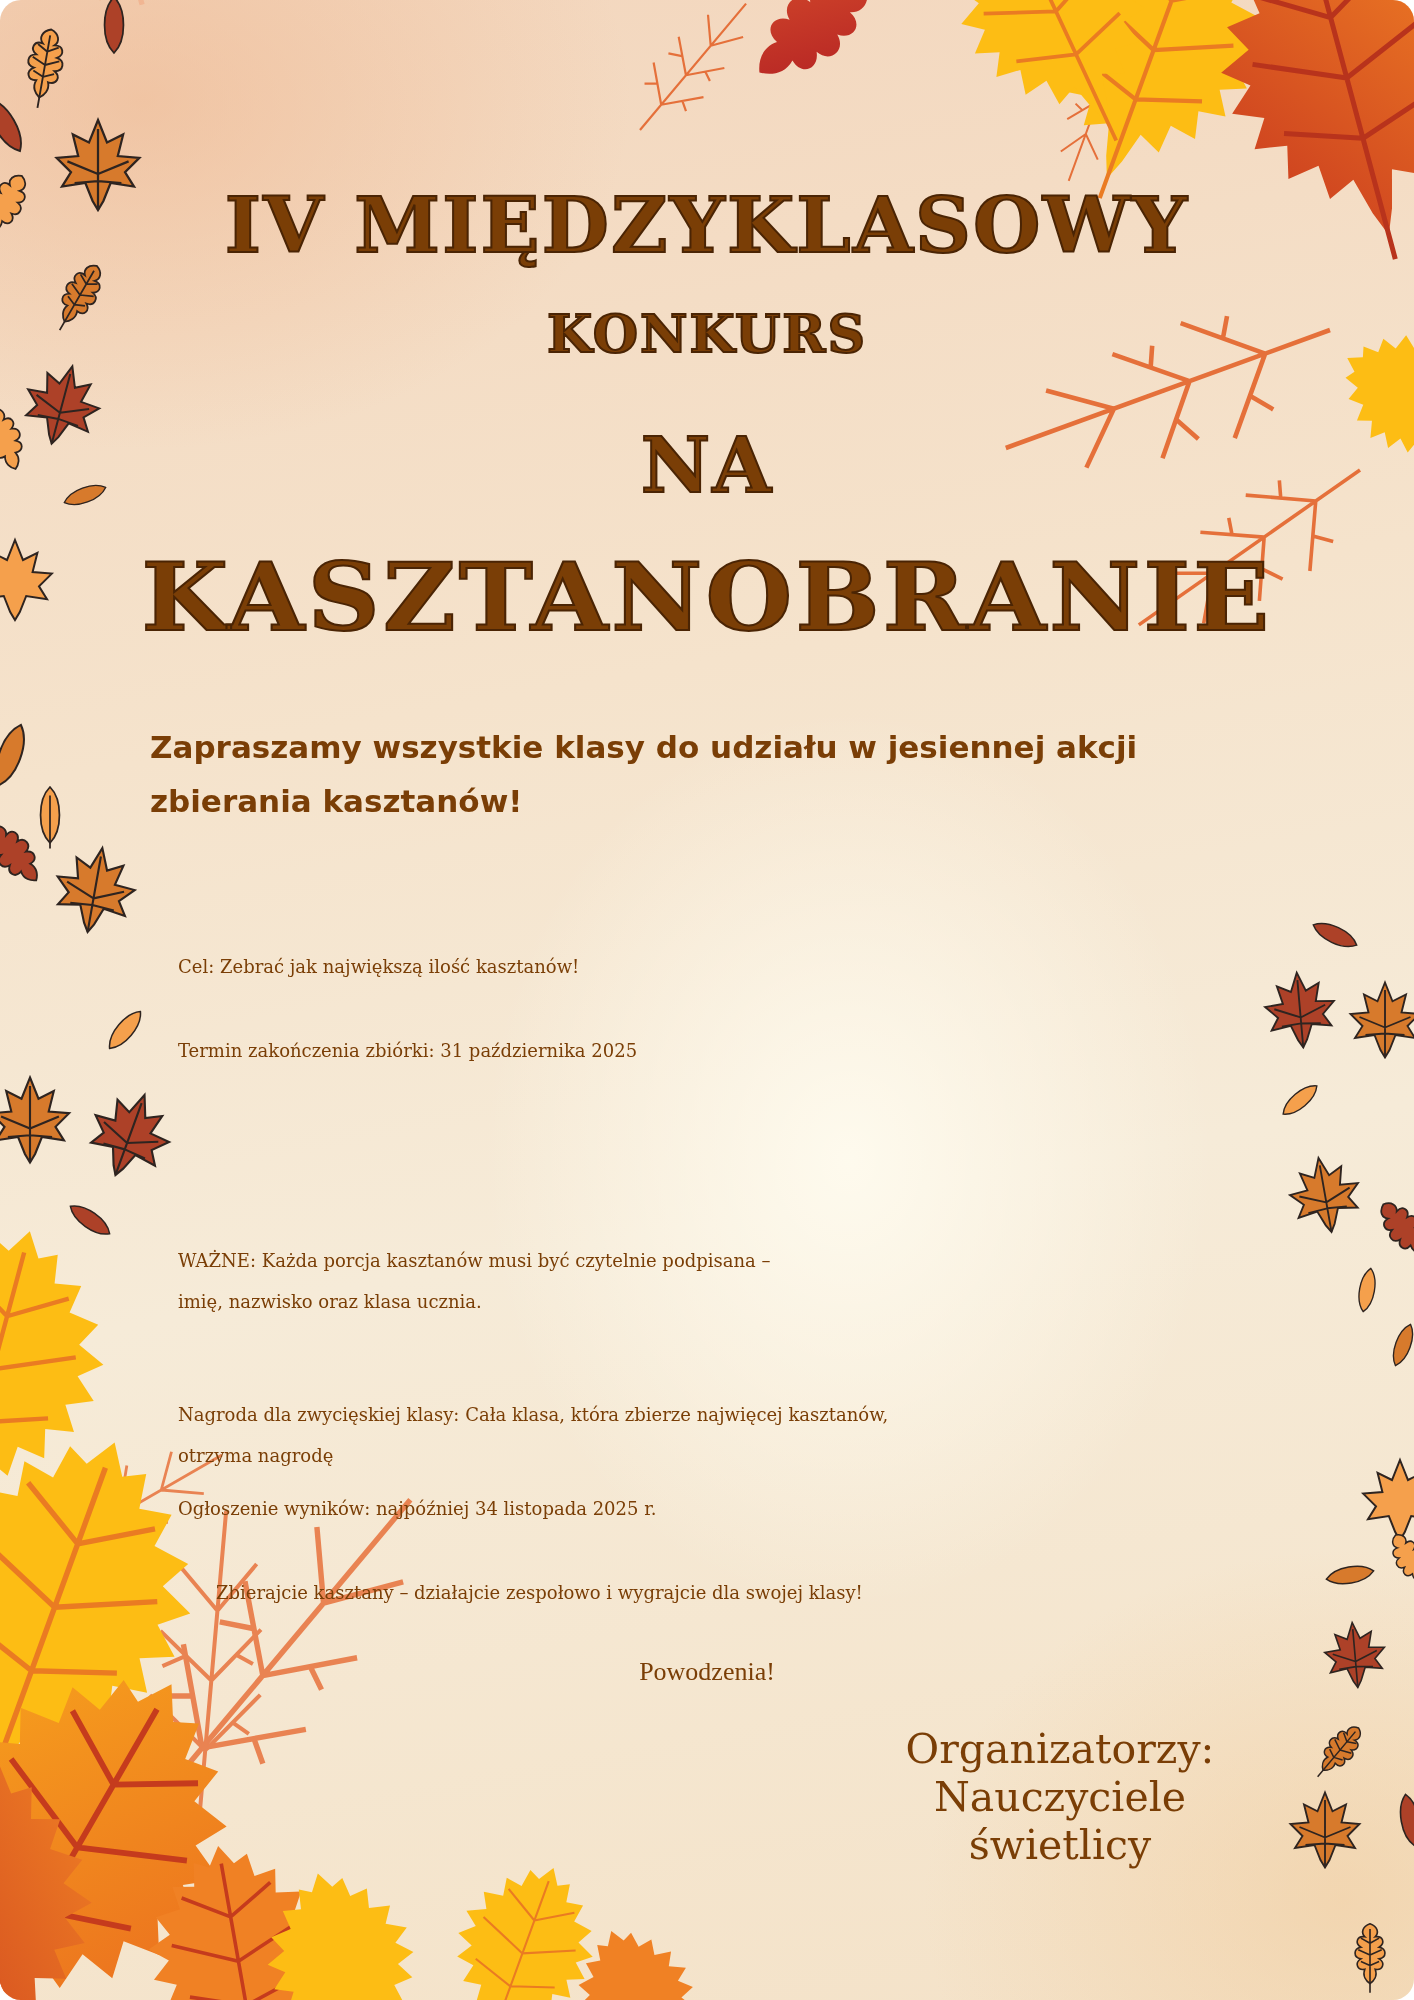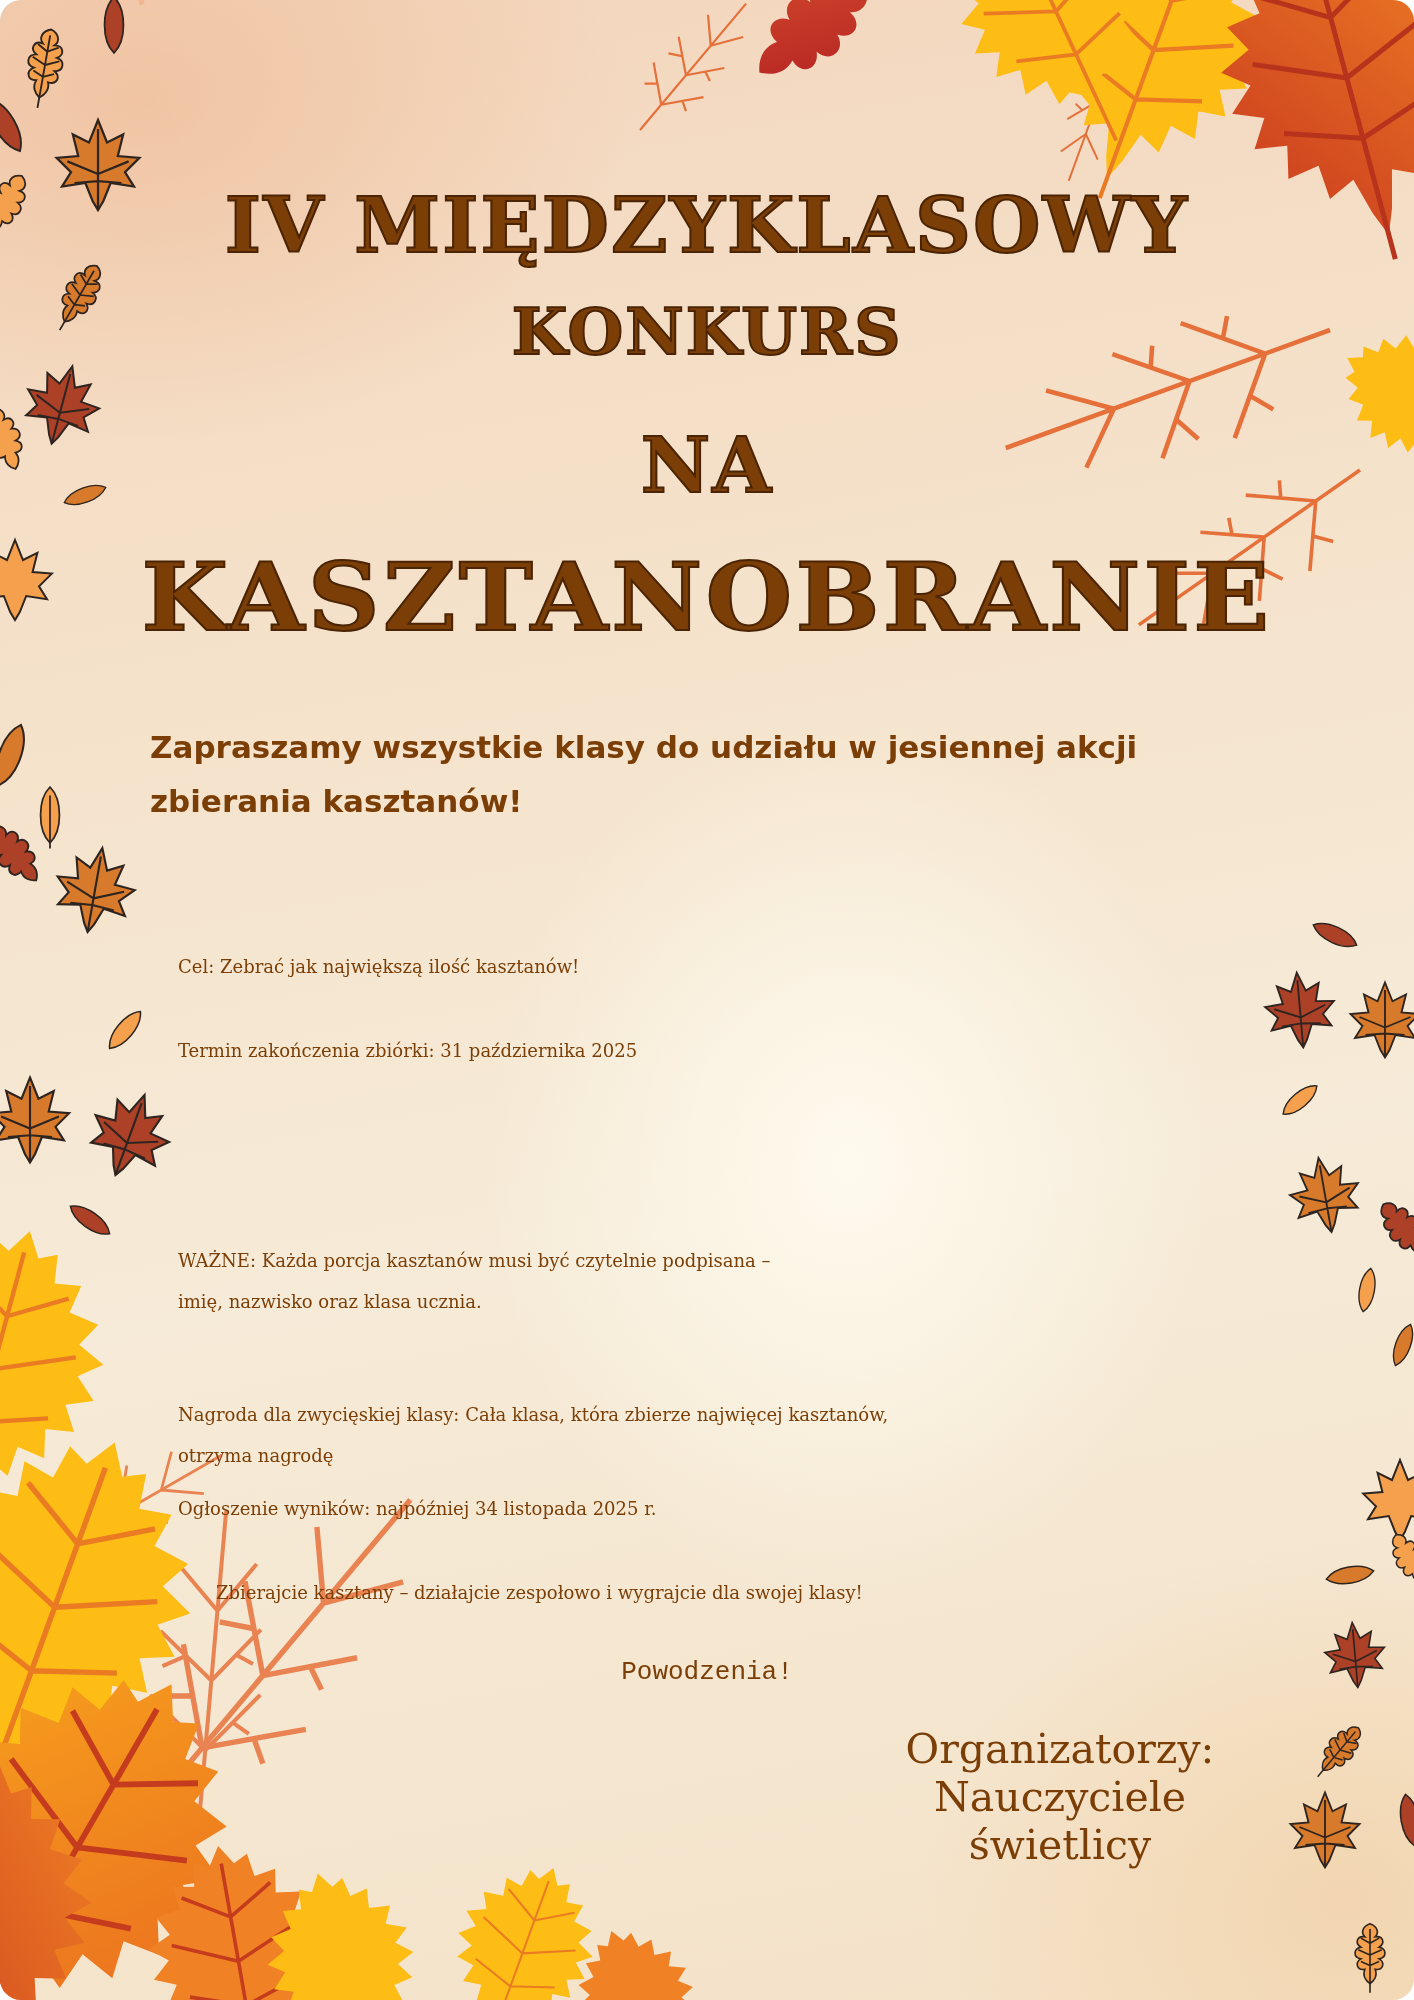--- a/index.html
+++ b/index.html
@@ -19,34 +19,34 @@
   .title-line {
     position:absolute; left:0; width:1414px; text-align:center;
     font-family: "DejaVu Serif", serif; font-weight:bold;
     color:#7a3e06;
     -webkit-text-stroke: 2px #4a2404;
     letter-spacing: 2px;
     line-height:1;
     white-space:nowrap;
   }
   .t1 { top:188px; font-size:76px; transform:scaleX(1.02); }
-  .t2 { top:300px; font-size:64px; }
+  .t2 { top:308px; font-size:52px; }
   .t3 { top:428px; font-size:76px; }
   .t4 { top:550px; font-size:94px; letter-spacing:3px; transform:scaleX(1.06); }
 
   .subtitle {
     position:absolute; left:150px; width:1114px; top:720px; text-align:left;
     font-family: "DejaVu Sans", sans-serif; font-weight:bold; font-size:31px;
     line-height:54px; color:#7a3e06;
   }
   .subtitle span { display:block; }
   .para { position:absolute; left:178px; width:1082px; font-family:"DejaVu Serif", serif; font-size:18px; color:#7a3e06; line-height:41px; }
   .para span { display:block; white-space:nowrap; }
 
-  .center-line { position:absolute; left:0; width:1414px; text-align:center; font-family:Liberation Mono, monospace; font-size:26px; color:#7a3e06; }
+  .center-line { position:absolute; left:0; width:1414px; text-align:center; font-family:Liberation Serif, serif; font-size:26px; color:#7a3e06; }
   .org { position:absolute; left:850px; width:420px; text-align:center; font-family:"DejaVu Serif", serif; font-size:41px; color:#7a3e06; line-height:48px; }
   .org span { display:block; }
 </style>
 </head>
 <body>
 
 <div class="poster">
 
   <svg class="decor" viewBox="0 0 1414 2000" xmlns="http://www.w3.org/2000/svg">
     <defs>

